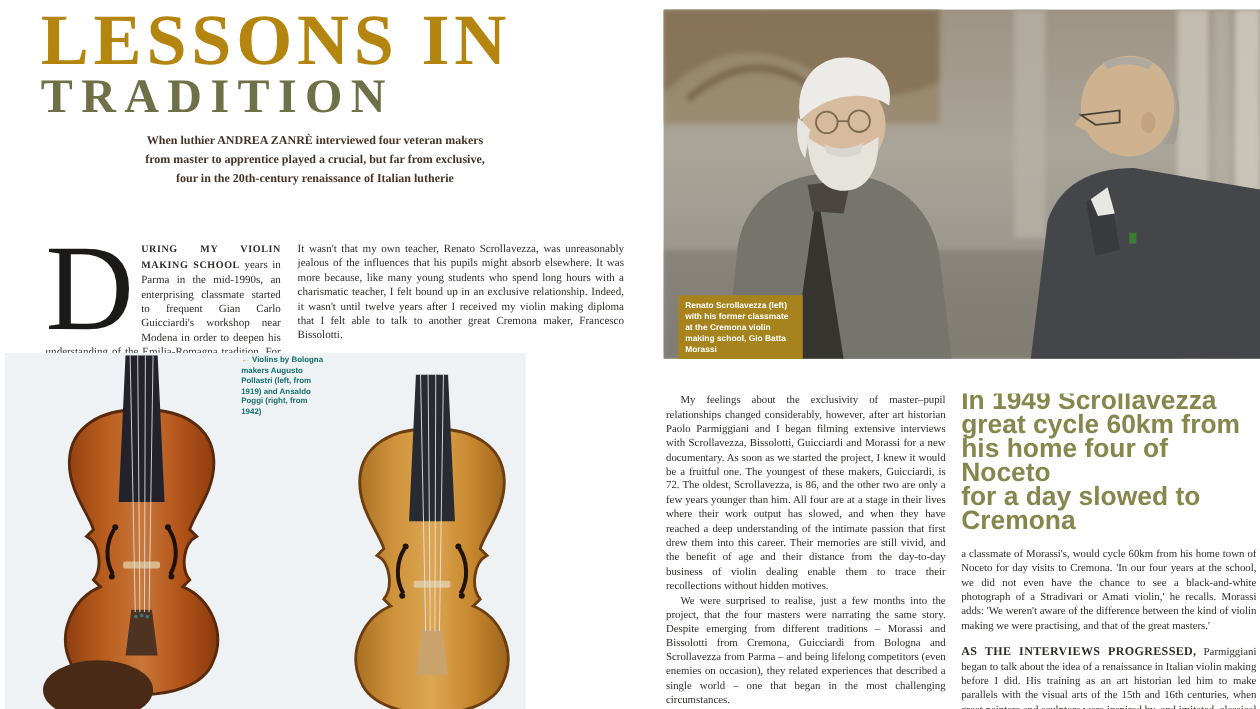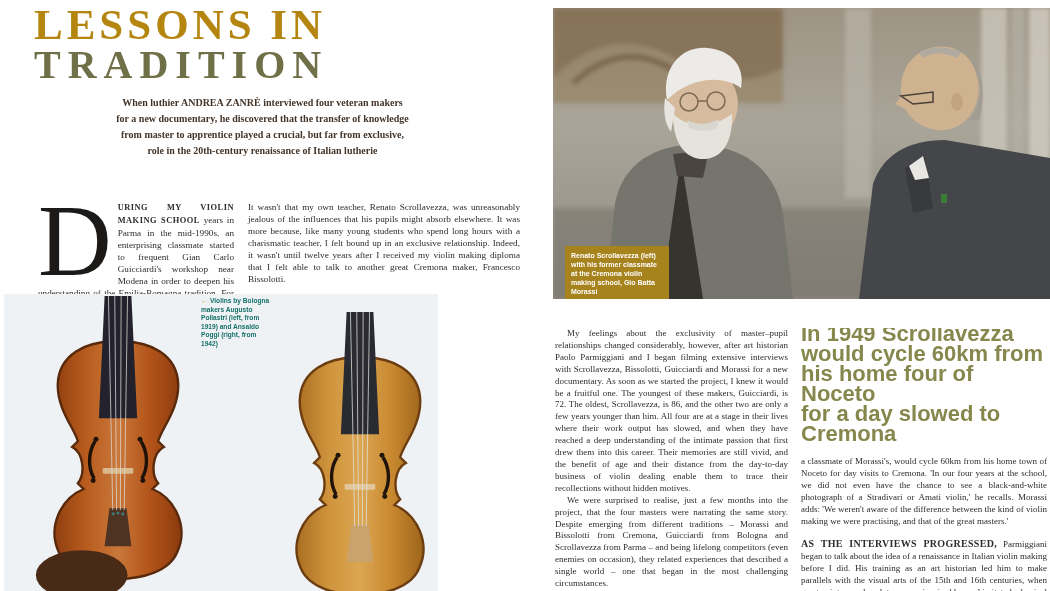--- a/index.html
+++ b/index.html
@@ -4,21 +4,21 @@
 <style>
   html,body{margin:0;padding:0;background:#ffffff;}
   body{width:1050px;height:591px;overflow:hidden;font-family:"Liberation Serif",serif;}
   .spread{position:relative;width:1050px;height:591px;background:#ffffff;}
   .page{position:absolute;top:0;height:591px;}
   .page-left{left:0;width:525px;}
   .page-right{left:525px;width:525px;}
 
   
   .title{margin:0;padding:6px 0 0 34px;font-weight:bold;line-height:0.9;}
-  .title .t1{display:block;font-size:43px;letter-spacing:4px;color:var(--title_gold);}
+  .title .t1{display:block;font-size:60px;letter-spacing:4px;color:var(--title_gold);}
   .title .t2{display:block;font-size:40px;letter-spacing:7px;color:var(--title_olive);margin-top:2px;}
   .standfirst{margin:12px auto 0;width:460px;text-align:center;font-weight:bold;
               font-size:10px;line-height:16px;color:var(--standfirst_brown);}
 
   
   .lp-body{position:absolute;top:201px;left:38px;width:482px;display:flex;gap:14px;}
   .lp-body p{margin:0;font-size:9.2px;line-height:12px;text-align:justify;color:var(--body_text);}
   .col1{width:196px;}
   .col2{width:272px;}
   .dropcap{float:left;font-size:102px;line-height:76px;padding:2px 6px 0 0;color:#1b1a18;}
@@ -61,23 +61,22 @@
 
   <section class="page page-left">
 
     <h1 class="title">
       <span class="t1">LESSONS IN</span>
       <span class="t2">TRADITION</span>
     </h1>
 
     <div class="standfirst">
       <div>When luthier ANDREA ZANRÈ interviewed four veteran makers</div>
-      <div>for a new documentary, he discovered that the transfer of knowledge</div>
       <div>from master to apprentice played a crucial, but far from exclusive,</div>
-      <div>role in the 20th-century renaissance of Italian lutherie</div>
+      <div>four in the 20th-century renaissance of Italian lutherie</div>
     </div>
 
     <div class="lp-body">
       <p class="col1">
         <span class="dropcap">D</span>
         <span class="lead-caps">URING MY VIOLIN MAKING SCHOOL</span>
         <span> years in Parma in the mid-1990s, an enterprising classmate started to frequent Gian Carlo Guicciardi's workshop near Modena in order to deepen his understanding of the Emilia-Romagna tradition. For me, the idea of visiting any of the Cremona masters, such as Gio Batta Morassi, seemed like heresy.</span>
       </p>
       <p class="col2">It wasn't that my own teacher, Renato Scrollavezza, was unreasonably jealous of the influences that his pupils might absorb elsewhere. It was more because, like many young students who spend long hours with a charismatic teacher, I felt bound up in an exclusive relationship. Indeed, it wasn't until twelve years after I received my violin making diploma that I felt able to talk to another great Cremona maker, Francesco Bissolotti.</p>
     </div>
@@ -208,21 +207,21 @@
 
     <div class="rp-cols">
       <div class="colA">
         <p class="indent">My feelings about the exclusivity of master–pupil relationships changed considerably, however, after art historian Paolo Parmiggiani and I began filming extensive interviews with Scrollavezza, Bissolotti, Guicciardi and Morassi for a new documentary. As soon as we started the project, I knew it would be a fruitful one. The youngest of these makers, Guicciardi, is 72. The oldest, Scrollavezza, is 86, and the other two are only a few years younger than him. All four are at a stage in their lives where their work output has slowed, and when they have reached a deep understanding of the intimate passion that first drew them into this career. Their memories are still vivid, and the benefit of age and their distance from the day-to-day business of violin dealing enable them to trace their recollections without hidden motives.</p>
         <p class="indent">We were surprised to realise, just a few months into the project, that the four masters were narrating the same story. Despite emerging from different traditions – Morassi and Bissolotti from Cremona, Guicciardi from Bologna and Scrollavezza from Parma – and being lifelong competitors (even enemies on occasion), they related experiences that described a single world – one that began in the most challenging circumstances.</p>
         <p class="indent">In the years immediately after World War II, the Italian economy was in ruins, and hunger was a reality for many in the population. Any young man or woman willing to study violin making in Italy in the 1940s and 1950s would have experienced another kind of hunger – for knowledge and the expert teachers to share it. Morassi, who was born in a small village close to Udine in north-east Italy, recalls his first visit to Cremona as a 17-year-old in 1951: 'I got off the train and asked for directions to the violin making</p>
       </div>
       <div class="colB">
         <div class="pullquote">
           <div>In 1949 Scrollavezza</div>
-          <div>would cycle 60km from</div>
+          <div>great cycle 60km from</div>
           <div>his home four of Noceto</div>
           <div>for a day slowed to Cremona</div>
         </div>
         <p>a classmate of Morassi's, would cycle 60km from his home town of Noceto for day visits to Cremona. 'In our four years at the school, we did not even have the chance to see a black-and-white photograph of a Stradivari or Amati violin,' he recalls. Morassi adds: 'We weren't aware of the difference between the kind of violin making we were practising, and that of the great masters.'</p>
         <p class="para-gap">
           <span class="lead-bold">AS THE INTERVIEWS PROGRESSED,</span><span> Parmiggiani began to talk about the idea of a renaissance in Italian violin making before I did. His training as an art historian led him to make parallels with the visual arts of the 15th and 16th centuries, when great painters and sculptors were inspired by, and imitated, classical forms. Imitation of the classics can be a rather broad subject, as it does not simply imply the copying of dead art forms. Instead it includes the study and adoption of classical models, the rediscovery of historic working methods, and an ongoing refinement of taste. Violin expert Philip Kass stresses this distinction in another interview for the documentary: 'Modern making today is not identical to classical Cremonese making, in the same way that the great art of</span>
         </p>
       </div>
     </div>
   </section>

